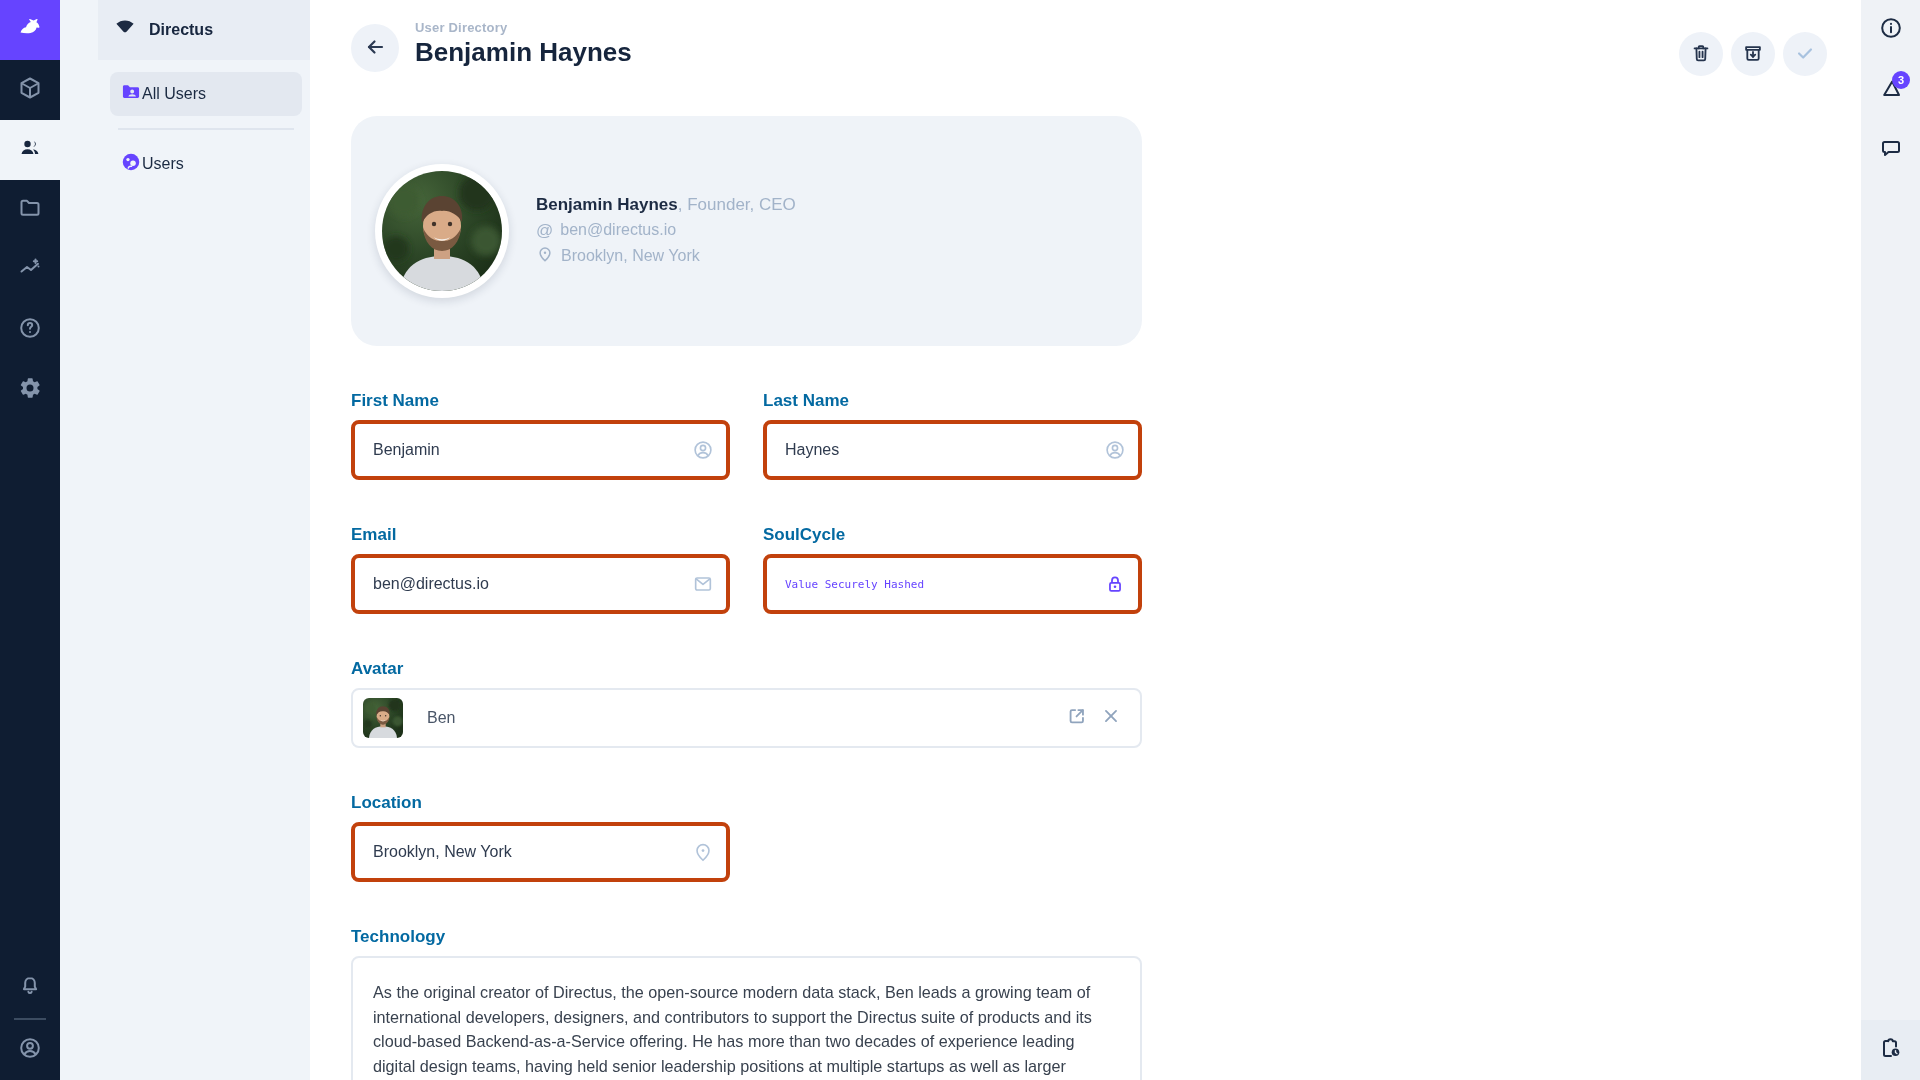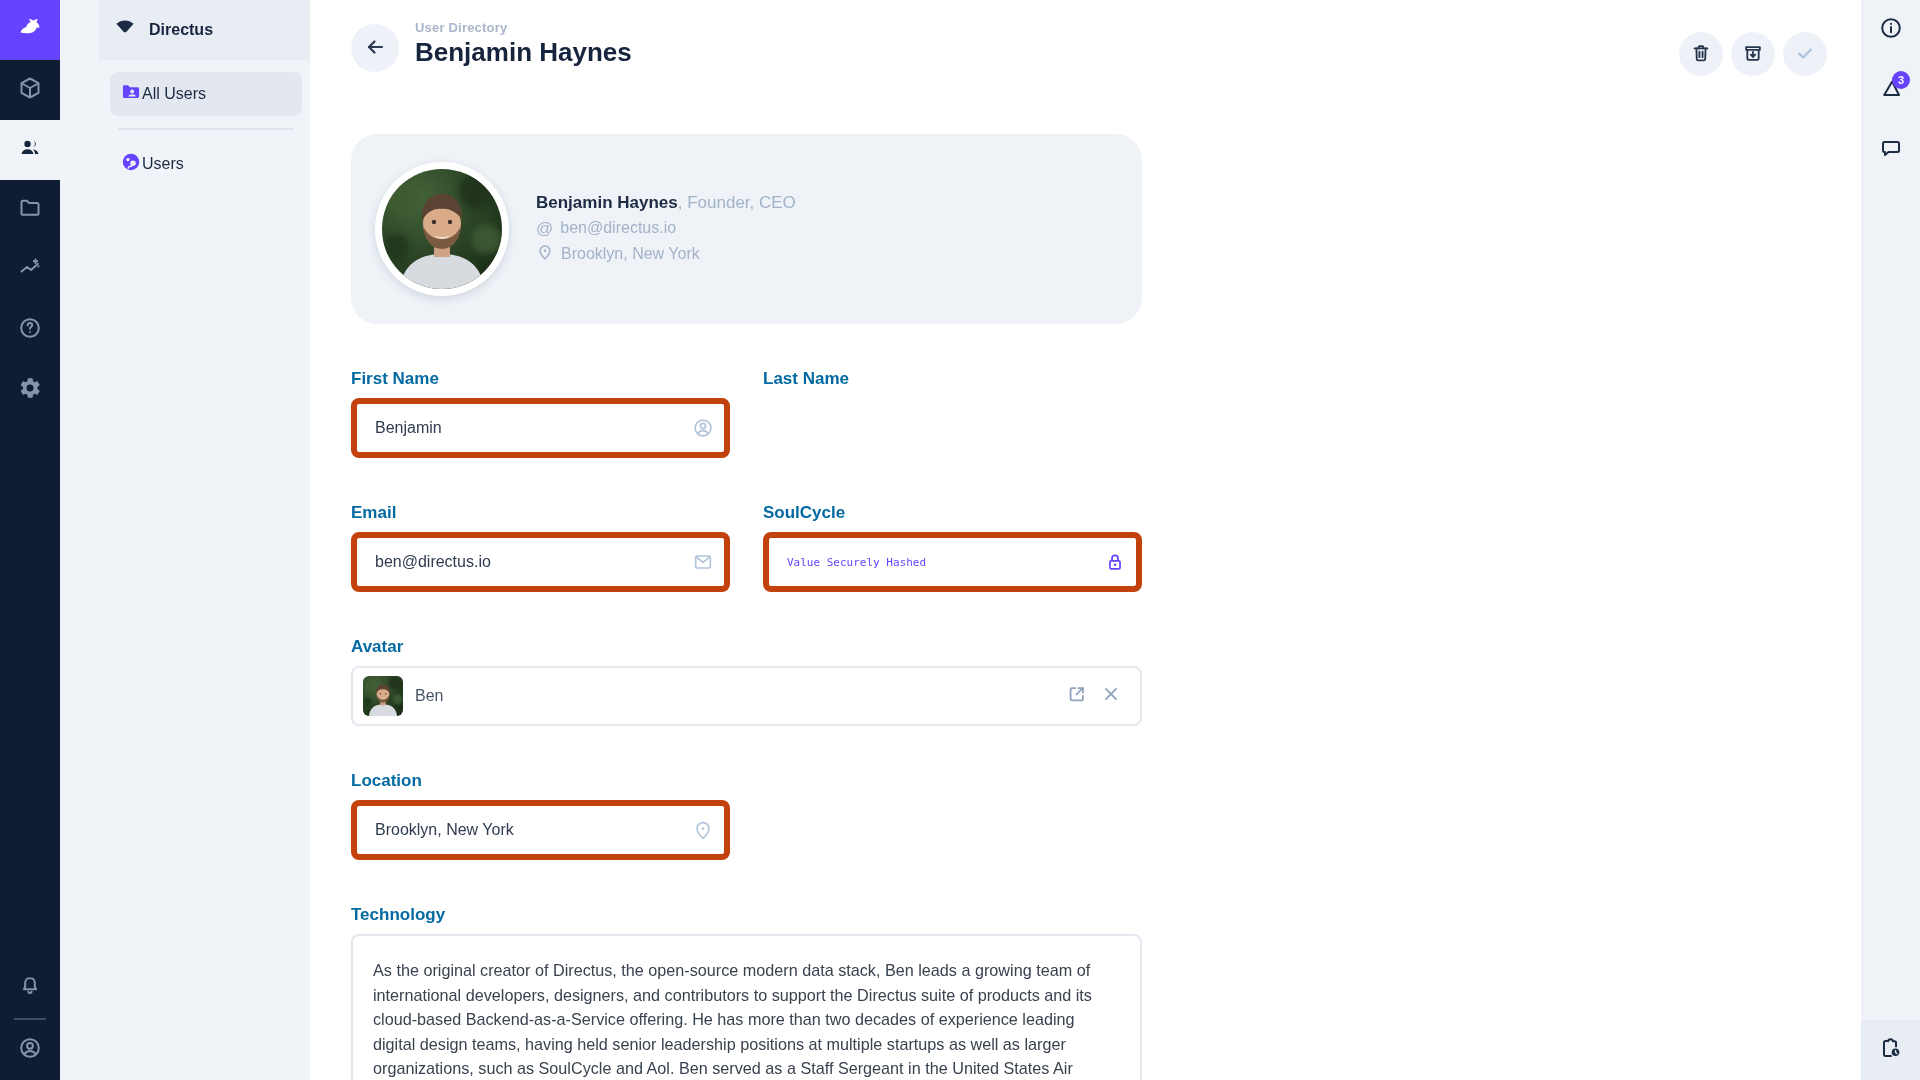--- a/index.html
+++ b/index.html
@@ -38,48 +38,48 @@
   .breadcrumb{font-size:13px;font-weight:700;color:#a9b6c9;letter-spacing:.2px;}
   .page-title{font-size:26px;font-weight:700;color:#16253d;margin-top:2px;}
   .header-actions{position:absolute;top:32px;right:34px;display:flex;gap:8px;}
   .action-btn{width:44px;height:44px;border-radius:50%;background:#eef2f8;border:none;display:flex;align-items:center;justify-content:center;color:#25344d;cursor:pointer;}
   .action-btn svg{width:22px;height:22px;}
   .action-btn.save{color:#a8c2df;}
 
   .content{margin-left:41px;width:791px;}
 
   
-  .user-card{margin-top:62px;height:190px;background:#eff3f8;border-radius:26px;display:flex;align-items:center;}
+  .user-card{margin-top:44px;height:230px;background:#eff3f8;border-radius:26px;display:flex;align-items:center;}
   .photo-ring{width:134px;height:134px;margin-left:24px;flex:none;border-radius:50%;background:#fff;box-shadow:0 3px 10px rgba(23,38,62,.14);display:flex;align-items:center;justify-content:center;}
   .photo-ring svg{width:120px;height:120px;border-radius:50%;}
   .card-info{margin-left:27px;}
   .card-name-row{font-size:17px;}
   .card-name{font-weight:700;color:#1d2b43;}
   .card-role{color:#a2b3c9;}
   .card-line{display:flex;align-items:center;gap:7px;color:#a2b3c9;font-size:16px;margin-top:6px;}
   .card-line .glyph{font-size:17px;line-height:1;}
   .card-line svg{width:18px;height:18px;}
 
   
   .form-row{display:flex;gap:33px;margin-top:45px;}
   .field{width:379px;}
   .field.full{width:791px;}
   .field-label{font-size:17px;font-weight:700;color:#0369a1;margin-bottom:9px;}
   .input-wrap{position:relative;}
   .input-wrap input{
-    box-sizing:border-box;width:100%;height:60px;border:6px solid #c2410c;border-radius:8px;
+    box-sizing:border-box;width:100%;height:60px;border:4px solid #c2410c;border-radius:8px;
     padding:0 54px 0 18px;font-size:16px;color:#2f3b4f;background:#fff;outline:none;
     font-family:"Liberation Sans",sans-serif;
   }
   .input-wrap input.mono{font-family:"DejaVu Sans Mono",monospace;color:#6644ff;font-size:11px;}
   .suffix-icon{position:absolute;right:16px;top:50%;transform:translateY(-50%);color:#b1c3d9;display:flex;}
   .suffix-icon svg{width:22px;height:22px;}
   .suffix-icon.purple{color:#6644ff;}
 
-  .file-input{box-sizing:border-box;height:60px;border:2px solid #e4e9f0;border-radius:8px;background:#fff;display:flex;align-items:center;padding:0 18px 0 10px;cursor:pointer;}
+  .file-input{box-sizing:border-box;height:60px;border:2px solid #e4e9f0;border-radius:8px;background:#fff;display:flex;align-items:center;padding:0 18px 0 10px;cursor:pointer;gap:12px;}
   .file-thumb{width:40px;height:40px;border-radius:6px;overflow:hidden;flex:none;}
   .file-thumb svg{width:40px;height:40px;display:block;}
   .file-name{margin-left:12px;font-size:16px;color:#4a5668;}
   .file-actions{margin-left:auto;display:flex;align-items:center;gap:12px;color:#90a4bd;}
   .file-actions svg{width:22px;height:22px;cursor:pointer;}
 
   textarea.desc{
     box-sizing:border-box;width:791px;height:250px;border:2px solid #e4e9f0;border-radius:8px;
     padding:22px 20px;font-size:16.2px;line-height:24.6px;color:#39424f;resize:none;outline:none;
     font-family:"Liberation Sans",sans-serif;overflow:hidden;background:#fff;
@@ -327,20 +327,30 @@
               <svg viewBox="0 0 24 24" fill="none" stroke="currentColor" stroke-width="1.8" stroke-linecap="round">
                   <circle cx="12" cy="12" r="8.6"></circle>
                   <circle cx="12" cy="9.8" r="2.8"></circle>
                   <path d="M6.7 17.8 C7.8 15.8 9.7 14.9 12 14.9 C14.3 14.9 16.2 15.8 17.3 17.8"></path>
                 </svg>
             </span>
           </div>
         </div>
         <div class="field">
           <div class="field-label">Last Name</div>
+          <div class="input-wrap">
+            <input type="text" value="Haynes" style="">
+            <span class="suffix-icon">
+              <svg viewBox="0 0 24 24" fill="none" stroke="currentColor" stroke-width="1.8" stroke-linecap="round">
+                  <circle cx="12" cy="12" r="8.6"></circle>
+                  <circle cx="12" cy="9.8" r="2.8"></circle>
+                  <path d="M6.7 17.8 C7.8 15.8 9.7 14.9 12 14.9 C14.3 14.9 16.2 15.8 17.3 17.8"></path>
+                </svg>
+            </span>
+          </div>
         </div>
       </div>
 
       <div class="form-row">
         <div class="field">
           <div class="field-label">Email</div>
           <div class="input-wrap">
             <input type="text" value="ben@directus.io" style="">
             <span class="suffix-icon">
               <svg viewBox="0 0 24 24" fill="none" stroke="currentColor" stroke-width="1.8" stroke-linejoin="round">

